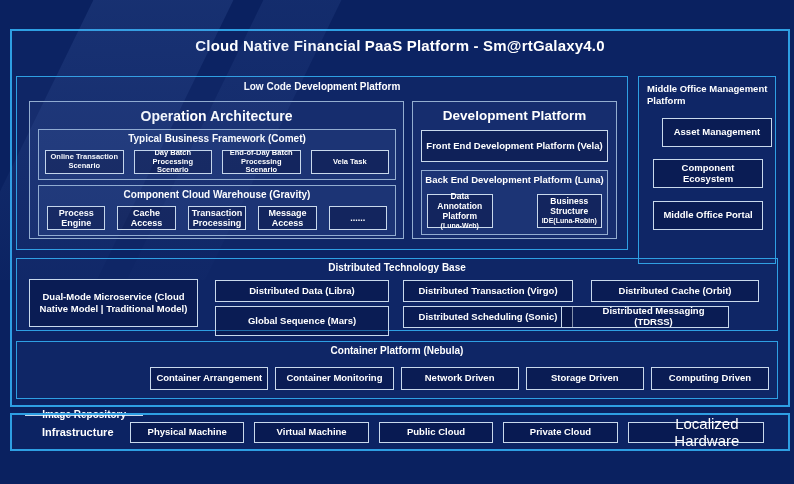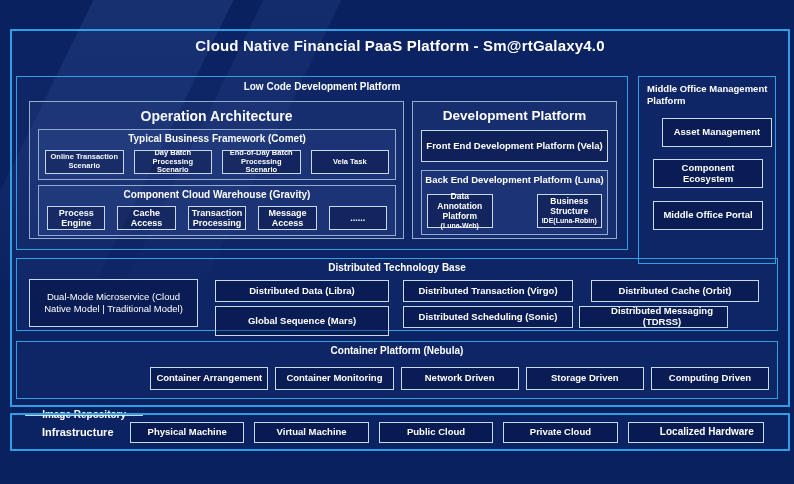--- a/index.html
+++ b/index.html
@@ -100,28 +100,28 @@
 
   <div class="abs section" style="left:638px;top:76px;width:138px;height:188px;">
     <div class="abs" style="left:8px;top:6px;width:128px;font-size:9.5px;font-weight:700;line-height:1.3;text-align:left;">Middle Office Management Platform</div>
     <div class="abs chip chip-txt" style="left:14px;top:41px;width:110px;height:29px;margin-left:9px;">Asset Management</div>
     <div class="abs chip chip-txt" style="left:14px;top:82px;width:110px;height:29px;">Component Ecosystem</div>
     <div class="abs chip chip-txt" style="left:14px;top:124px;width:110px;height:29px;">Middle Office Portal</div>
   </div>
 
   <div class="abs section" style="left:16px;top:258px;width:762px;height:73px;">
     <div class="lbl-section" style="padding-top:3px;">Distributed Technology Base</div>
-    <div class="abs chip" style="left:12px;top:20px;width:169px;height:48px;font-size:9.5px;font-weight:400;padding:1px 3px;line-height:1.3;">Dual-Mode Microservice (Cloud Native Model | Traditional Model)</div>
+    <div class="abs chip" style="left:12px;top:20px;width:169px;height:48px;font-size:9.5px;font-weight:700;padding:1px 3px;line-height:1.3;">Dual-Mode Microservice (Cloud Native Model | Traditional Model)</div>
 
     <div class="abs chip chip-txt" style="left:198px;top:21px;width:174px;height:22px;">Distributed Data (Libra)</div>
     <div class="abs chip chip-txt" style="left:386px;top:21px;width:170px;height:22px;">Distributed Transaction (Virgo)</div>
     <div class="abs chip chip-txt" style="left:574px;top:21px;width:168px;height:22px;">Distributed Cache (Orbit)</div>
     <div class="abs chip chip-txt" style="left:198px;top:47px;width:174px;height:30px;">Global Sequence (Mars)</div>
     <div class="abs chip chip-txt" style="left:386px;top:47px;width:170px;height:22px;">Distributed Scheduling (Sonic)</div>
-    <div class="abs chip chip-txt" style="left:562px;top:47px;width:149px;height:22px;padding-left:21px;">Distributed Messaging (TDRSS)</div>
+    <div class="abs chip chip-txt" style="left:544px;top:47px;width:168px;height:22px;padding-left:21px;">Distributed Messaging (TDRSS)</div>
   </div>
 
   <div class="abs section" style="left:16px;top:341px;width:762px;height:58px;">
     <div class="lbl-section" style="padding-top:3px;">Container Platform (Nebula)</div>
     <div class="row-flex" style="left:8px;right:8px;bottom:8px;height:23px;gap:7px;">
       <div class="chip" style="flex:1;font-size:10px;font-weight:600;margin-top:47px;">Image Repository</div>
       <div class="chip" style="flex:1;font-size:9.5px;font-weight:600;">Container Arrangement</div>
       <div class="chip" style="flex:1;font-size:9.5px;font-weight:600;">Container Monitoring</div>
       <div class="chip" style="flex:1;font-size:9.5px;font-weight:600;">Network Driven</div>
       <div class="chip" style="flex:1;font-size:9.5px;font-weight:600;">Storage Driven</div>
@@ -129,16 +129,16 @@
     </div>
   </div>
 
   <div class="abs frame" style="left:10px;top:413px;width:780px;height:38px;display:flex;align-items:center;">
     <div style="margin-left:30px;width:88px;font-size:11px;font-weight:700;flex:none;">Infrastructure</div>
     <div style="display:flex;flex:1;gap:10px;height:21px;margin-right:24px;">
       <div class="chip" style="flex:1;font-size:9.5px;font-weight:600;">Physical Machine</div>
       <div class="chip" style="flex:1;font-size:9.5px;font-weight:600;">Virtual Machine</div>
       <div class="chip" style="flex:1;font-size:9.5px;font-weight:600;">Public Cloud</div>
       <div class="chip" style="flex:1;font-size:9.5px;font-weight:600;">Private Cloud</div>
-      <div class="chip" style="flex:1;font-size:10px;font-weight:700;padding-left:22px;">Localized Hardware</div>
+      <div class="chip" style="flex:1;font-size:15px;font-weight:400;padding-left:22px;">Localized Hardware</div>
     </div>
   </div>
 </div>
 
 </body></html>

